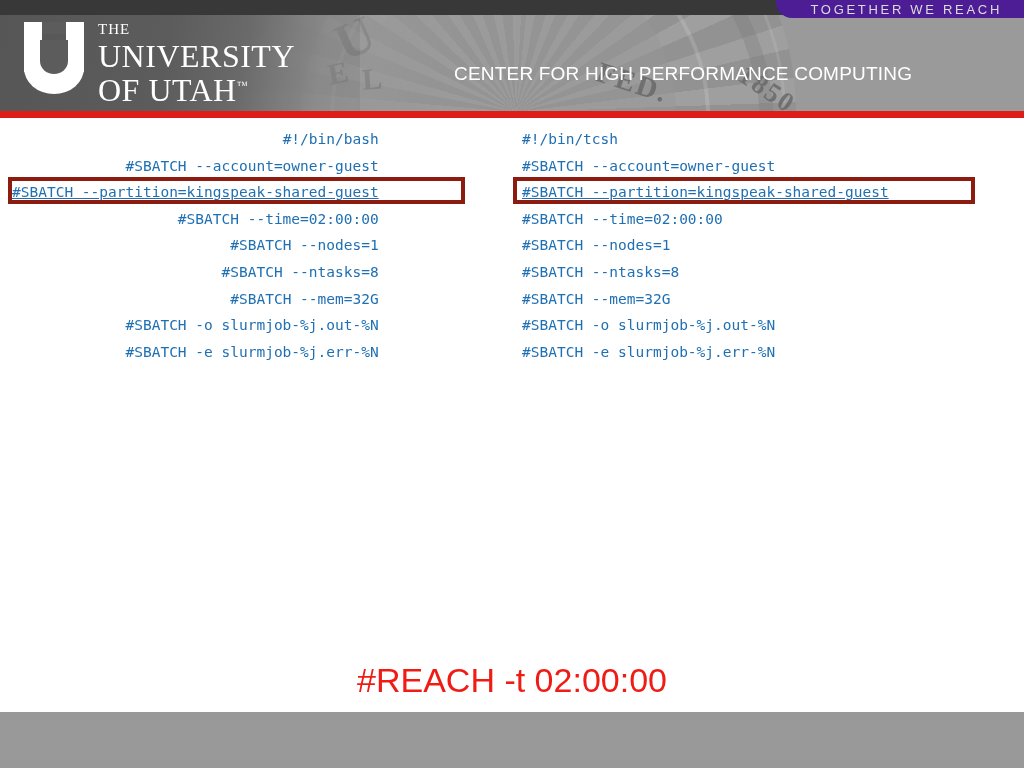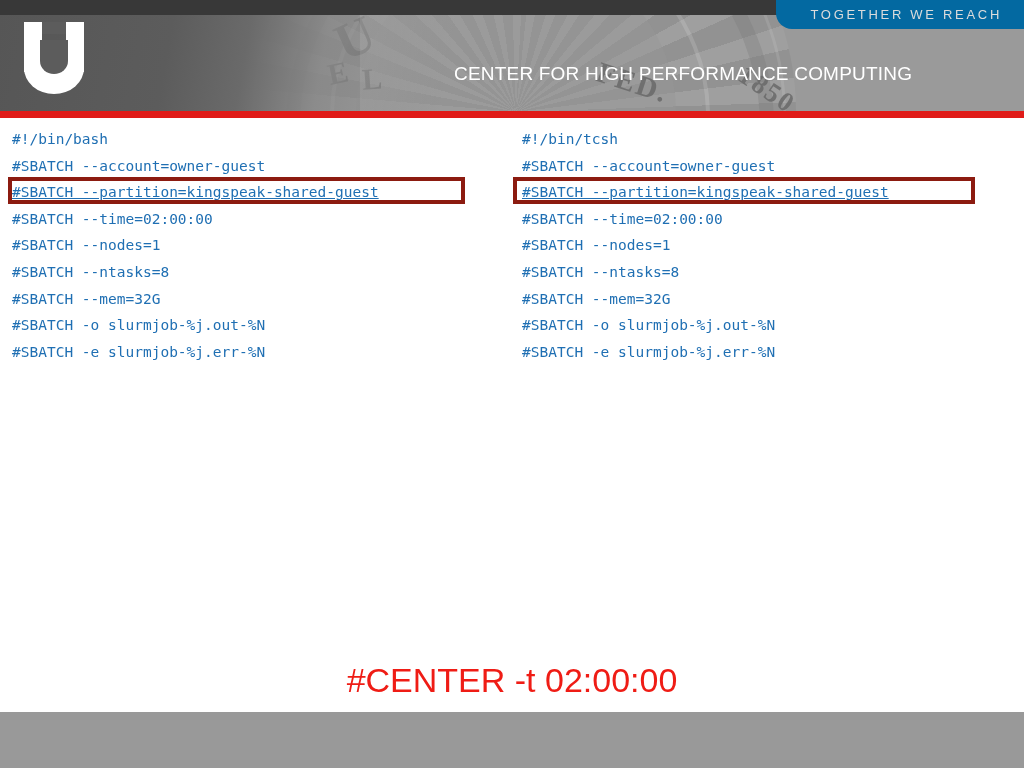--- a/index.html
+++ b/index.html
@@ -98,23 +98,23 @@
   .topbar {
     position: absolute;
     left: 0; top: 0;
     width: 1024px; height: 15px;
     background: #383838;
   }
   
   .tagline-tab {
     position: absolute;
     right: 0; top: 0;
-    height: 29px;
+    height: 18px;
     padding: 0 22px 0 34px;
-    background: #0369a1;
+    background: #4c1d95;
     border-bottom-left-radius: 16px;
     display: flex;
     align-items: center;
     justify-content: flex-end;
   }
   .tagline-txt {
     color: #dcdcdc;
     font-size: 13px;
     letter-spacing: 2.7px;
     font-weight: normal;
@@ -197,21 +197,21 @@
 
   
   .code-block {
     position: absolute;
     font-family: "DejaVu Sans Mono", monospace;
     font-size: 14.5px;
     color: #1f6fb3;
     line-height: 26.6px;
     white-space: pre;
   }
-  .code-left  { left: 12px;  top: 126px; }
+  .code-left  { left: 12px;  top: 126px; text-align: right; }
   .code-right { left: 522px; top: 126px; }
   .code-line { height: 26.6px; }
   .code-line.highlight {
     position: relative;
     z-index: 2;
     text-decoration: underline;
   }
 
   .hl-box {
     position: absolute;
@@ -274,35 +274,40 @@
     </div>
 
     <div class="logo-wrap">
       <div class="u-mark">
         <div class="u-left"></div>
         <div class="u-right"></div>
         <div class="u-bowl"></div>
         <div class="u-notch"></div>
         <div class="u-cut"></div>
       </div>
+      <div class="wordmark">
+        <div class="wm-the">THE</div>
+        <div class="wm-uni">UNIVERSITY</div>
+        <div class="wm-ofutah"><span>OF UTAH</span><span class="wm-tm">™</span></div>
+      </div>
     </div>
 
     <div class="chpc-title">CENTER FOR HIGH PERFORMANCE COMPUTING</div>
   </div>
 
   <div class="red-rule"></div>
 
   <div class="hl-box hl-left"></div>
   <div class="hl-box hl-right"></div>
 
   <div class="code-block code-left" id="code-left"><div class="code-line">#!/bin/bash</div><div class="code-line">#SBATCH --account=owner-guest</div><div class="code-line highlight">#SBATCH --partition=kingspeak-shared-guest</div><div class="code-line">#SBATCH --time=02:00:00</div><div class="code-line">#SBATCH --nodes=1</div><div class="code-line">#SBATCH --ntasks=8</div><div class="code-line">#SBATCH --mem=32G</div><div class="code-line">#SBATCH -o slurmjob-%j.out-%N</div><div class="code-line">#SBATCH -e slurmjob-%j.err-%N</div></div>
   <div class="code-block code-right" id="code-right"><div class="code-line">#!/bin/tcsh</div><div class="code-line">#SBATCH --account=owner-guest</div><div class="code-line highlight">#SBATCH --partition=kingspeak-shared-guest</div><div class="code-line">#SBATCH --time=02:00:00</div><div class="code-line">#SBATCH --nodes=1</div><div class="code-line">#SBATCH --ntasks=8</div><div class="code-line">#SBATCH --mem=32G</div><div class="code-line">#SBATCH -o slurmjob-%j.out-%N</div><div class="code-line">#SBATCH -e slurmjob-%j.err-%N</div></div>
 
   <div class="red-text red-block-1">
   </div>
 
   <div class="red-text red-block-2">
-    <div>#CENTER -t 02:00:00</div>
+    <div>#REACH -t 02:00:00</div>
     
   </div>
 
   <div class="footer"></div>
 </div>
 
 </body></html>

